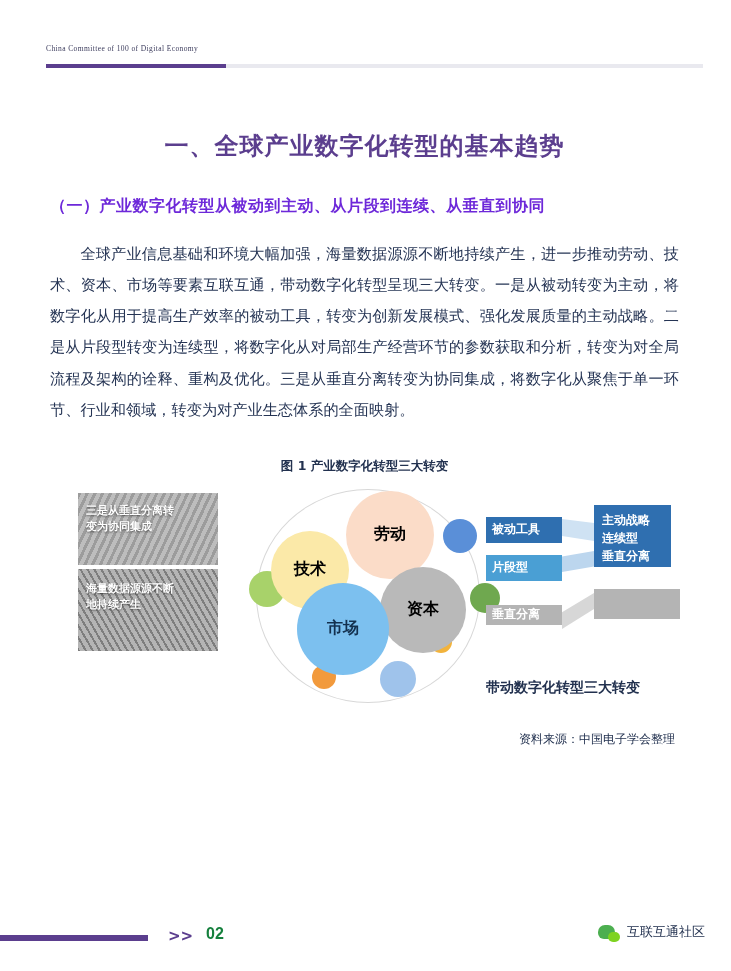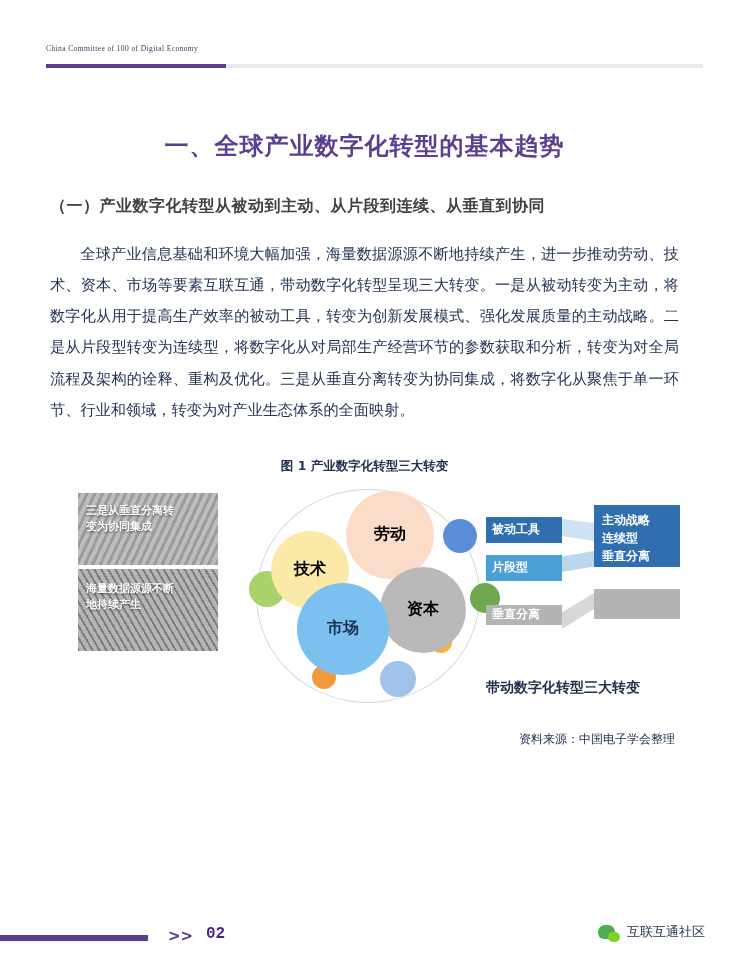--- a/index.html
+++ b/index.html
@@ -90,21 +90,21 @@
     font-size: 24px;
     font-weight: bold;
     color: #5b3e8e;
     letter-spacing: 1px;
     font-family: "DejaVu Sans", sans-serif;
     margin: 0 0 34px 0;
   }
   .sub-heading {
     font-size: 16px;
     font-weight: bold;
-    color: #404040;
+    color: #6d28d9;
     letter-spacing: .5px;
     font-family: "DejaVu Sans", sans-serif;
     margin: 0 0 22px 0;
   }
   .body-text {
     font-size: 15.2px;
     line-height: 2.05;
     text-align: justify;
     color: #253454;
     text-indent: 2em;
@@ -208,21 +208,21 @@
     font-family: "DejaVu Sans", sans-serif;
     display: flex;
     align-items: center;
     padding-left: 6px;
     box-sizing: border-box;
   }
   .fb-passive  { left: 0;   top: 24px;  width: 76px; height: 26px; background: #2f6fb0; }
   .fb-fragment { left: 0;   top: 62px;  width: 76px; height: 26px; background: #4a9fd4; }
   .fb-vertical { left: 0;   top: 112px; width: 76px; height: 20px; background: #b4b4b4; }
   .fb-active {
-    left: 108px; top: 12px; width: 86px; height: 62px;
+    left: 108px; top: 12px; width: 77px; height: 62px;
     background: #2f6fb0;
     display: block;
     padding: 6px 0 0 8px;
     line-height: 1.5;
   }
   .fb-synergy {
     left: 108px; top: 96px; width: 86px; height: 30px;
     background: #b4b4b4;
   }
   .band {
@@ -266,24 +266,24 @@
     position: absolute;
     left: 168px; top: 2px;
     color: #5b3e8e;
     font-weight: bold;
     font-size: 15px;
     font-family: "DejaVu Sans", sans-serif;
   }
   .footer-page {
     position: absolute;
     left: 206px; top: 0px;
-    color: #4c1d95;
+    color: #15803d;
     font-weight: bold;
     font-size: 16px;
-    font-family: Liberation Mono, monospace;
+    font-family: Liberation Sans, sans-serif;
   }
   .footer-badge {
     position: absolute;
     right: 26px; top: -2px;
     display: flex;
     align-items: center;
     gap: 12px;
     font-size: 13px;
     color: #22314f;
     font-family: "DejaVu Sans", sans-serif;

